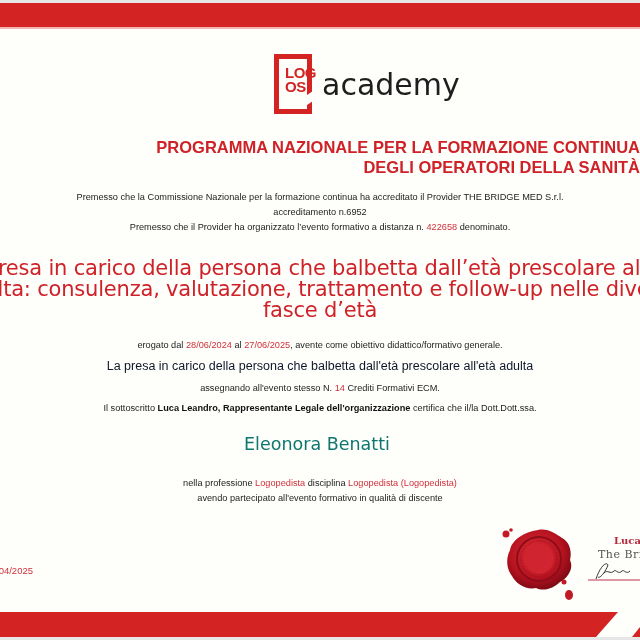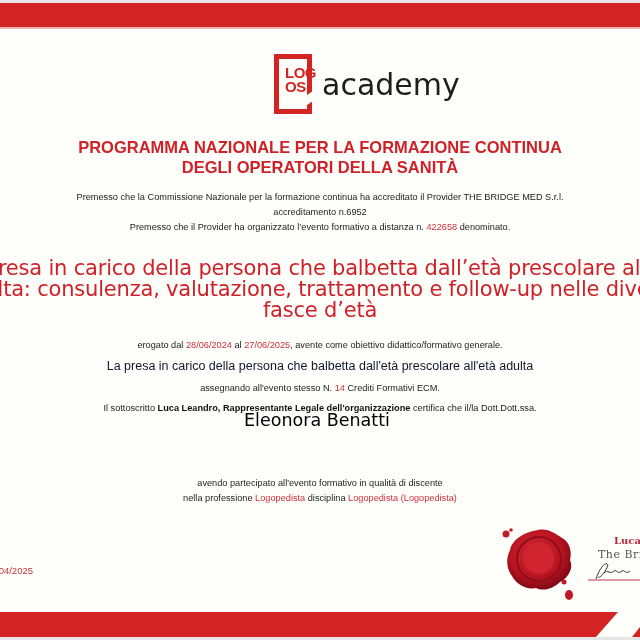--- a/index.html
+++ b/index.html
@@ -25,21 +25,21 @@
     .logo-text {
       position: absolute; left: 6px; top: 7px; font-weight: bold; color: #d42323;
       font-size: 15px; line-height: 14px; letter-spacing: -0.5px;
     }
     .logo-word {
       margin-left: 10px; font-size: 30px; color: #1e1e1e; letter-spacing: 0px;
       font-family: "DejaVu Sans", sans-serif; font-weight: normal;
     }
 
     .heading {
-      position: absolute; left: 0; top: 137px; width: 640px; text-align: center;
+      position: absolute; left: 0; top: 137px; width: 640px; text-align: right;
       color: #cf2128; font-weight: bold; font-size: 16.5px; line-height: 20px;
     }
 
     .premise {
       position: absolute; left: 0; top: 190px; width: 640px; text-align: center;
       font-size: 9.2px; line-height: 15px; color: #222;
     }
     .red { color: #d0303a; }
 
     .course-title {
@@ -49,22 +49,22 @@
     }
 
     .line { position: absolute; left: 0; width: 640px; text-align: center; font-size: 9.2px; color: #222; }
     .line-period { top: 340px; }
     .line-objective { top: 359px; font-size: 12.5px; color: #0f172a; }
     .line-credits { top: 383px; }
     .line-signer { top: 403px; }
     .line-signer b { color: #111; }
 
     .participant {
-      position: absolute; left: 0; top: 410px; width: 634px; text-align: center;
-      color: #000000; font-size: 17.5px; font-family: "DejaVu Sans", sans-serif;
+      position: absolute; left: 0; top: 434px; width: 634px; text-align: center;
+      color: #0f766e; font-size: 17.5px; font-family: "DejaVu Sans", sans-serif;
     }
 
     .details {
       position: absolute; left: 0; top: 476px; width: 640px; text-align: center;
       font-size: 9.2px; line-height: 15px; color: #222;
     }
 
     .issue-date {
       position: absolute; left: -4px; top: 565px; font-size: 9.5px; color: #d0303a;
     }
@@ -132,24 +132,24 @@
   <span>assegnando all'evento stesso N. </span><span class="red">14</span><span> Crediti Formativi ECM.</span>
 </div>
 
 <div class="line line-signer">
   <span>Il sottoscritto </span><b>Luca Leandro, Rappresentante Legale dell'organizzazione</b><span> certifica che il/la Dott.Dott.ssa.</span>
 </div>
 
 <div class="participant">Eleonora Benatti</div>
 
 <div class="details">
-  <div>avendo partecipato all'evento formativo in qualità di discente</div>
   <div>
     <span>nella professione </span><span class="red">Logopedista</span><span> disciplina </span><span class="red">Logopedista (Logopedista)</span>
   </div>
+  <div>avendo partecipato all'evento formativo in qualità di discente</div>
 </div>
 
 <div class="issue-date">/04/2025</div>
 
 <svg class="seal" viewBox="0 0 82 80">
   <defs>
     <radialGradient id="sg" cx="45%" cy="40%" r="60%">
       <stop offset="0%" stop-color="#e0303a"></stop>
       <stop offset="70%" stop-color="#b5121f"></stop>
       <stop offset="100%" stop-color="#7e0a14"></stop>

